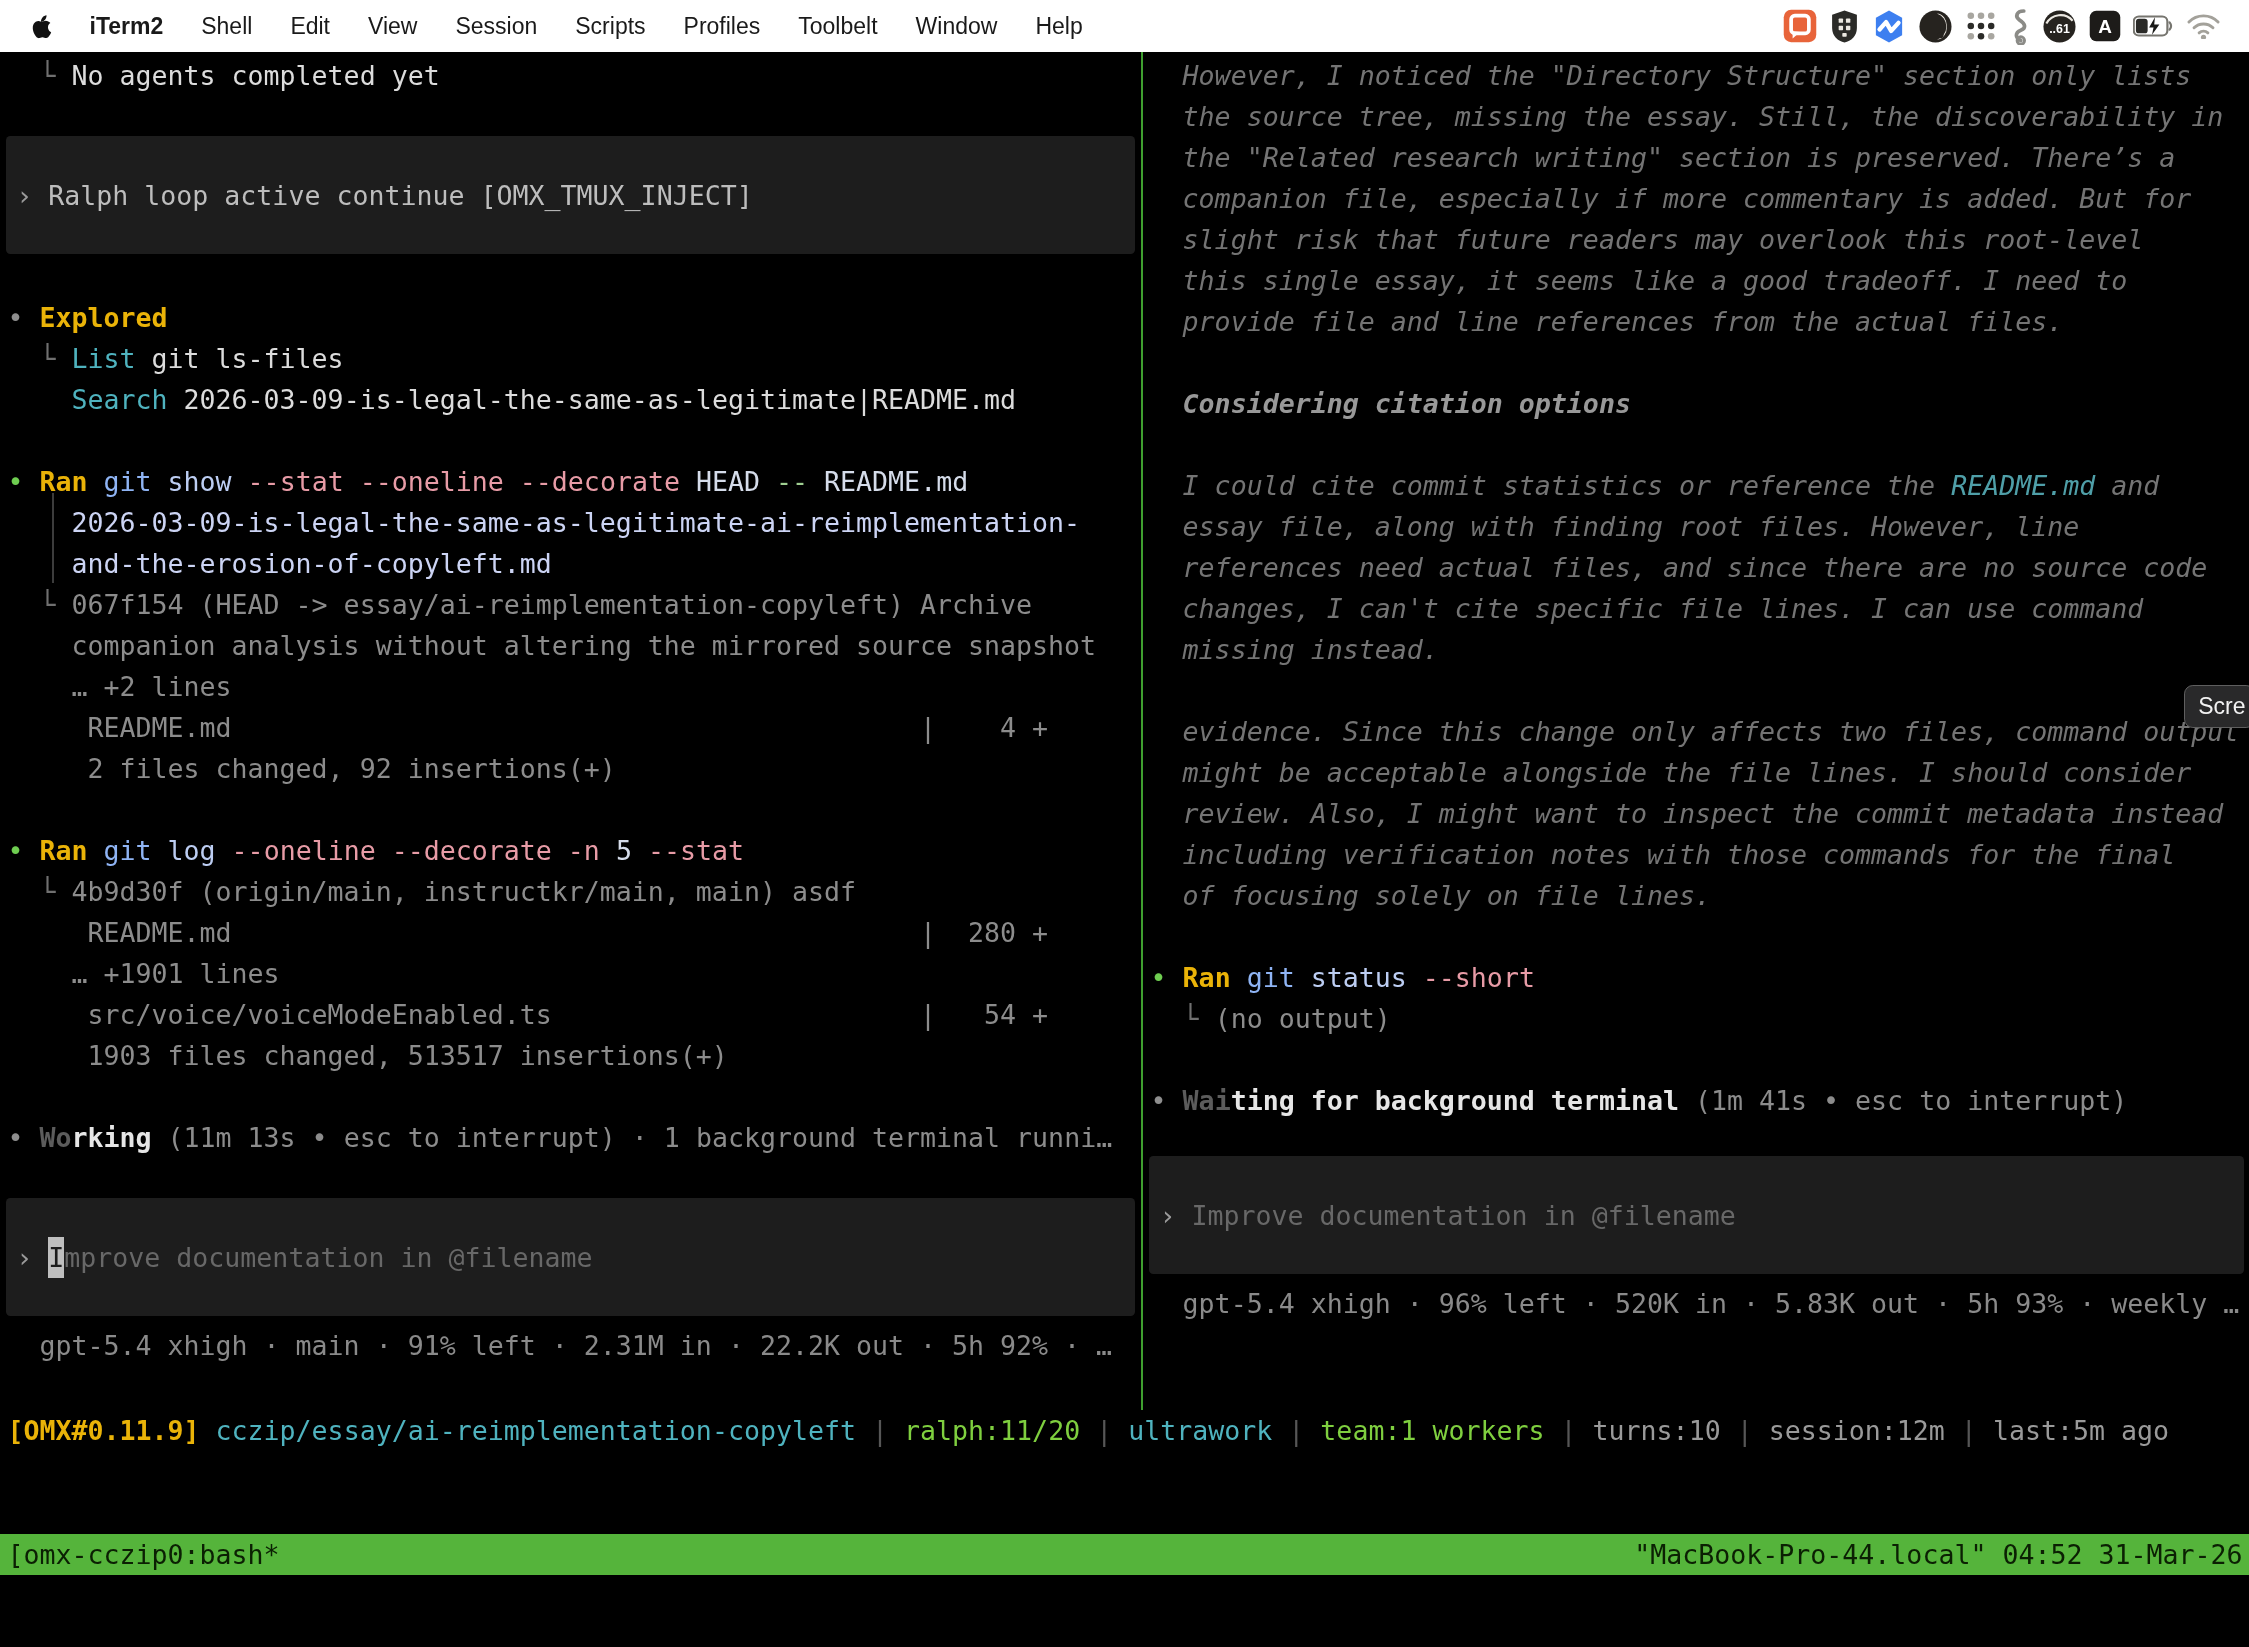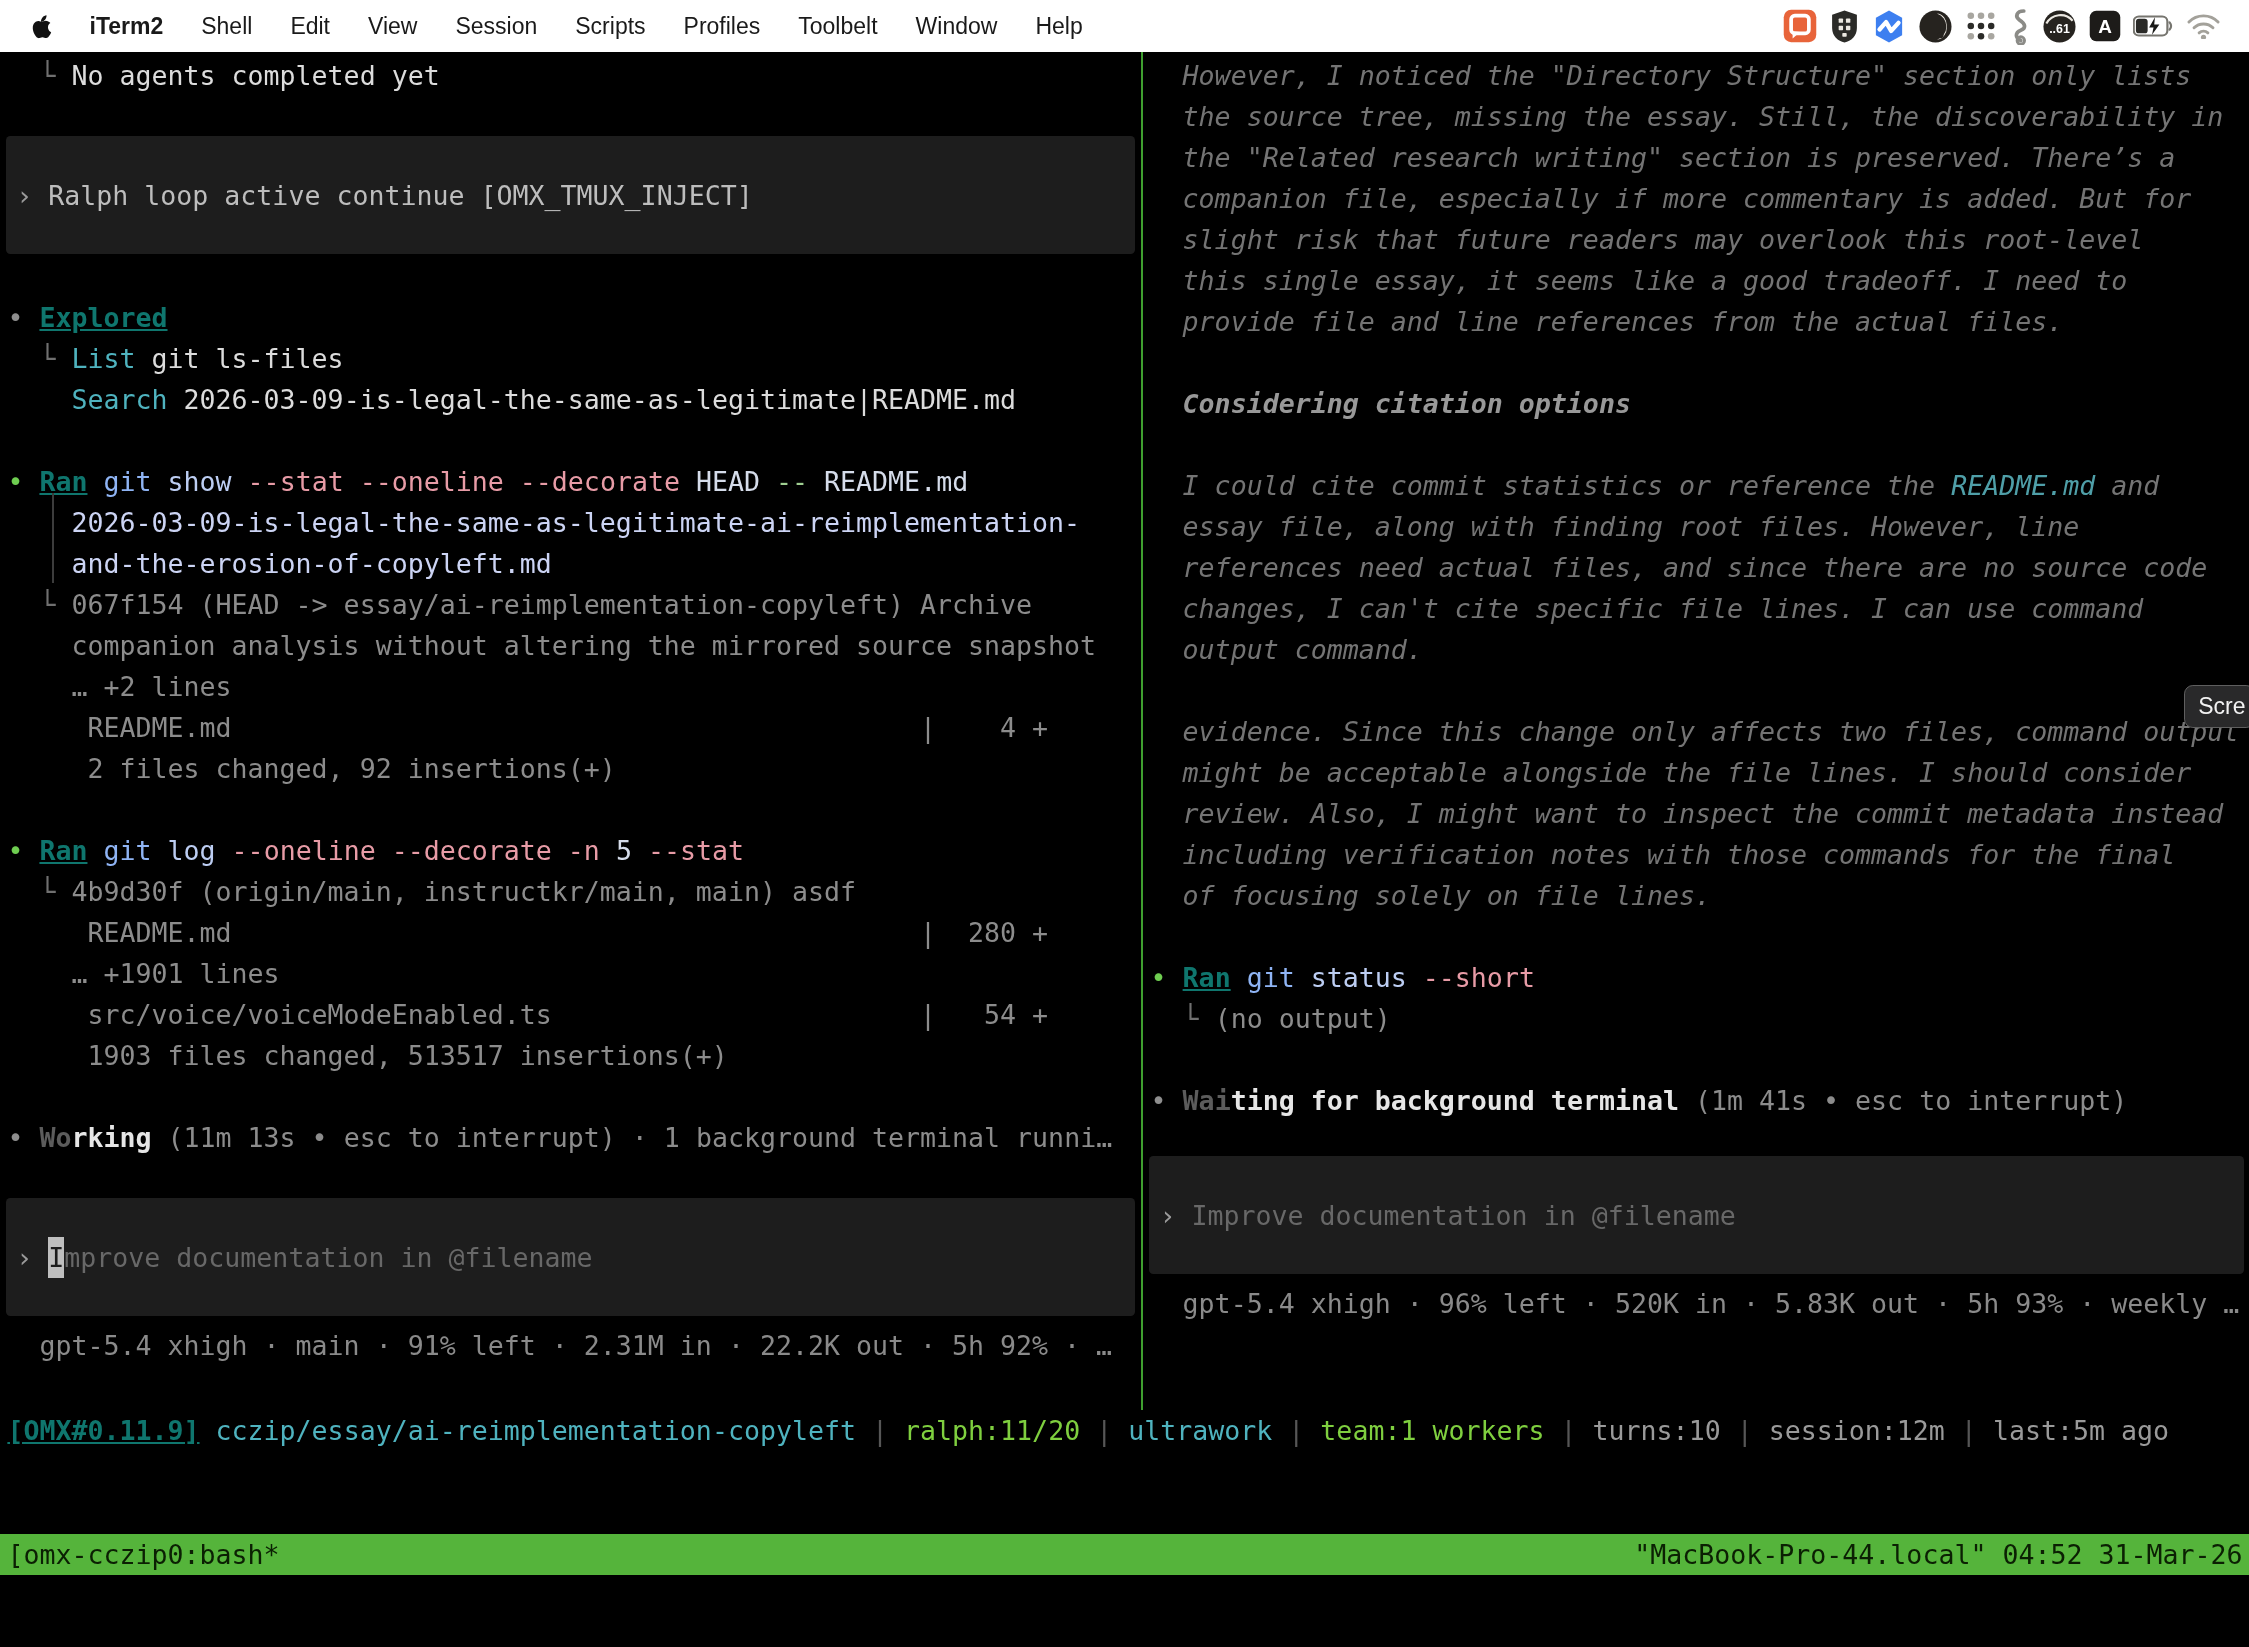--- a/index.html
+++ b/index.html
@@ -42,21 +42,21 @@
     display:flex; align-items:center; padding-left:10.3px; white-space:pre; }
   .tbox .prompt { color:#9a9a9a; }
   .tbox .ralph-text { color:#bdbdbd; }
   .tbox .cursor { background:#bfbfbf; color:#1d1d1d; }
   .tbox .placeholder { color:#686868; }
   .statusline { margin-top:8.9px; color:#8a8a8a; white-space:pre; }
 
   
   .c-gb { color:#6fce51; }        
   .c-yb { color:#8f8f8f; }        
-  .c-B  { color:#0f766e; font-weight:700;text-decoration:underline; }
+  .c-B  { color:#eab308; font-weight:700; }
   .c-w  { color:#dcdcdc; }
   .c-bl { color:#8fb4f4; }
   .c-pb { color:#bccdf2; }
   .c-pk { color:#e79ba6; }
   .c-hd { color:#d5dcea; }
   .c-pg { color:#9fcf91; }
   .c-lv { color:#ccd4f4; }
   .c-g  { color:#8c8c8c; }
   .c-dg { color:#707070; }
   .c-cy { color:#4fb3bf; }
@@ -250,21 +250,21 @@
             <div class="line"><span class="c-th">  slight risk that future readers may overlook this root-level</span></div>
             <div class="line"><span class="c-th">  this single essay, it seems like a good tradeoff. I need to</span></div>
             <div class="line"><span class="c-th">  provide file and line references from the actual files.</span></div>
             <div class="line">&nbsp;</div>
             <div class="line"><span class="c-tb">  Considering citation options</span></div>
             <div class="line">&nbsp;</div>
             <div class="line"><span class="c-th">  I could cite commit statistics or reference the </span><span class="c-tc">README.md</span><span class="c-th"> and</span></div>
             <div class="line"><span class="c-th">  essay file, along with finding root files. However, line</span></div>
             <div class="line"><span class="c-th">  references need actual files, and since there are no source code</span></div>
             <div class="line"><span class="c-th">  changes, I can't cite specific file lines. I can use command</span></div>
-            <div class="line"><span class="c-th">  output command.</span></div>
+            <div class="line"><span class="c-th">  missing instead.</span></div>
             <div class="line">&nbsp;</div>
             <div class="line"><span class="c-th">  evidence. Since this change only affects two files, command output</span></div>
             <div class="line"><span class="c-th">  might be acceptable alongside the file lines. I should consider</span></div>
             <div class="line"><span class="c-th">  review. Also, I might want to inspect the commit metadata instead</span></div>
             <div class="line"><span class="c-th">  including verification notes with those commands for the final</span></div>
             <div class="line"><span class="c-th">  of focusing solely on file lines.</span></div>
             <div class="line">&nbsp;</div>
             <div class="line"><span class="c-gb">• </span><span class="c-B">Ran</span><span class="c-w"> </span><span class="c-bl">git</span><span class="c-w"> </span><span class="c-pb">status</span><span class="c-w"> </span><span class="c-pk">--short</span></div>
             <div class="line"><span class="c-dg">  └ </span><span class="c-g">(no output)</span></div>
             <div class="line">&nbsp;</div>

